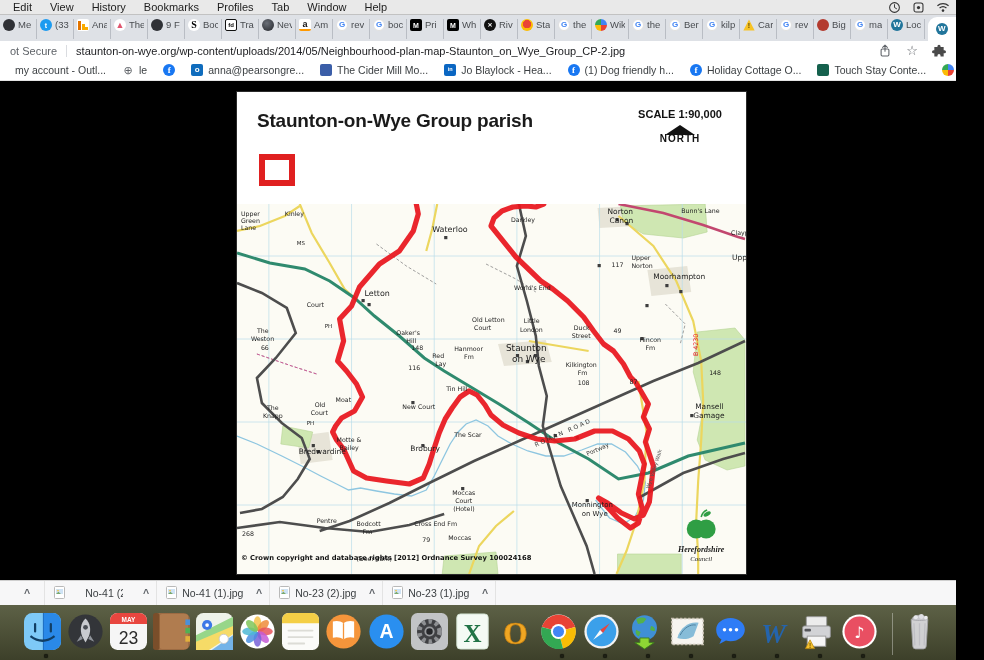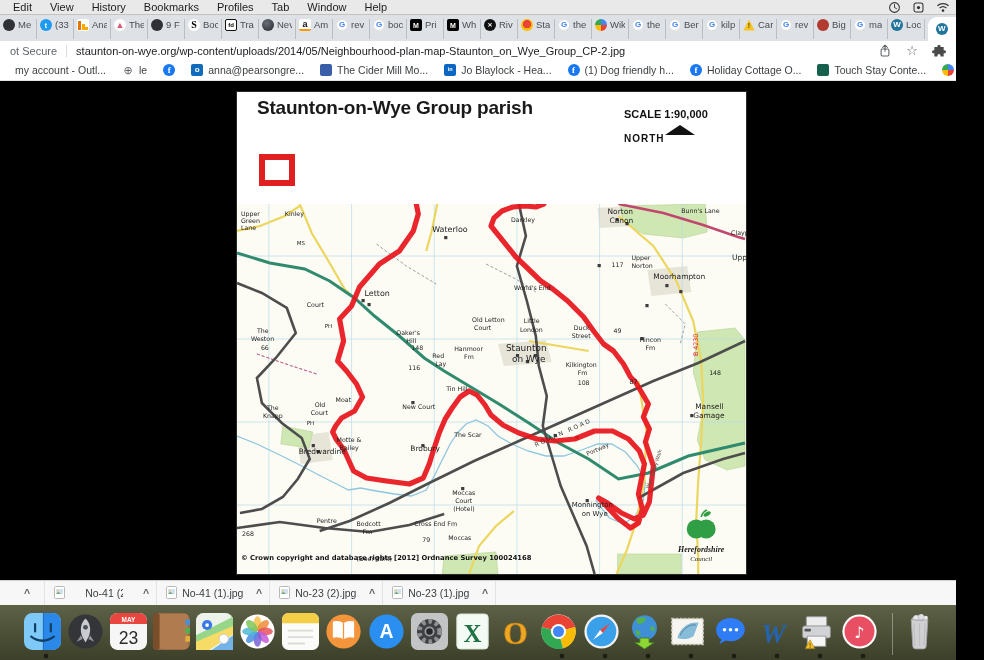--- a/index.html
+++ b/index.html
@@ -53,22 +53,22 @@
   #urlbar-icons .star{font-size:13px;color:#5f6368;line-height:1;}
 
   
   #bookmarksbar{height:20px;background:#fff;border-bottom:1px solid #e4e4e4;display:flex;align-items:center;padding:0 8px;font-size:10.5px;color:#3c4043;overflow:hidden;}
   .bm{display:flex;align-items:center;gap:5px;margin-right:16px;white-space:nowrap;flex:none;}
 
   
   #content{position:relative;height:499px;background:#000;}
   #sheet{position:absolute;left:236px;top:10px;width:511px;height:484px;background:#fff;border:1px solid #2a2a2a;box-sizing:border-box;}
   #sheet-header{position:relative;height:112px;border-bottom:1px solid #2a2a2a;}
-  #map-title{position:absolute;left:20px;top:5px;margin:0;font-size:19px;font-weight:bold;color:#1a1a1a;letter-spacing:-0.2px;}
-  #scaleblock{position:absolute;right:10px;top:16px;width:112px;text-align:left;}
+  #map-title{position:absolute;left:20px;top:18px;margin:0;font-size:19px;font-weight:bold;color:#1a1a1a;letter-spacing:-0.2px;}
+  #scaleblock{position:absolute;right:10px;top:16px;width:112px;text-align:center;}
   #scale-label{font-size:11px;font-weight:bold;color:#111;}
   #north-arrow{width:0;height:0;border-left:15px solid transparent;border-right:15px solid transparent;border-bottom:10px solid #111;margin:5px auto 0;}
   #north-label{font-size:10px;font-weight:bold;letter-spacing:1px;color:#111;margin-top:-2px;}
   #legendrow{position:absolute;left:22px;top:62px;display:flex;align-items:center;gap:13px;}
   #legend-swatch{width:24px;height:20px;border:6px solid #e02020;background:#fff;flex:none;}
   #legend-label{font-size:15px;color:#222;}
   #map{position:absolute;left:0;top:112px;display:block;}
 
   
   #downloadsbar{height:24px;background:#f7f7f8;border-top:1px solid #cfc fcf;border-top:1px solid #cfcfcf;display:flex;align-items:stretch;font-size:10.5px;color:#3c4043;}

